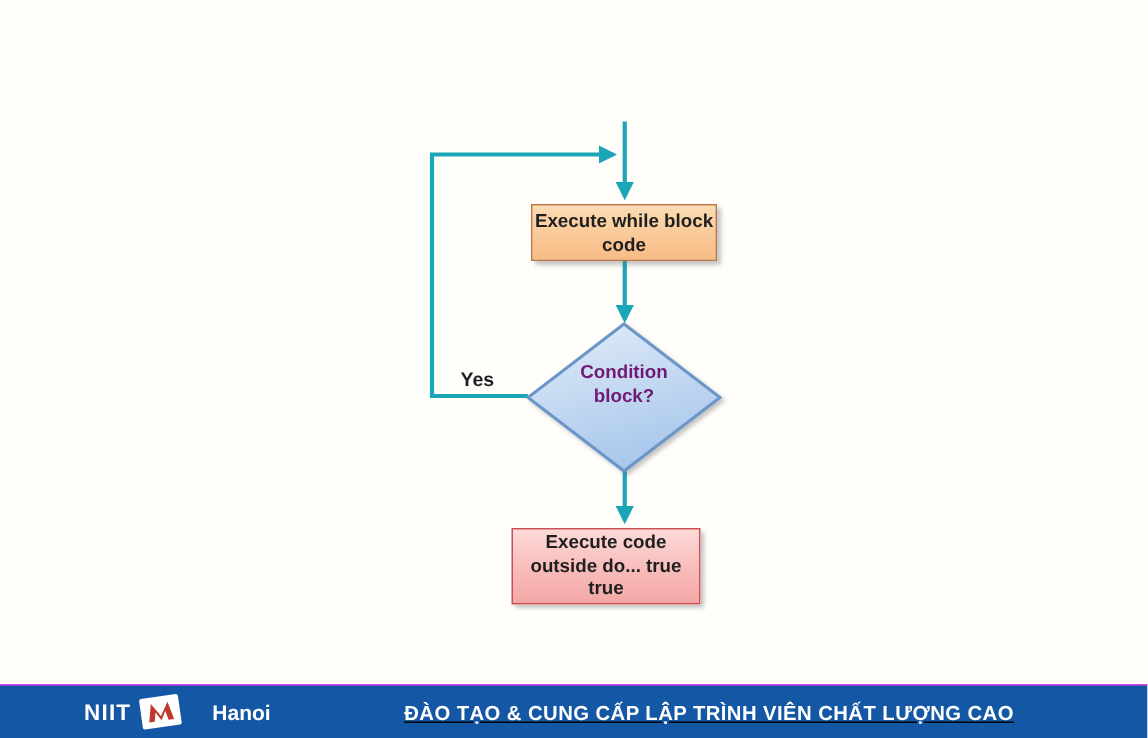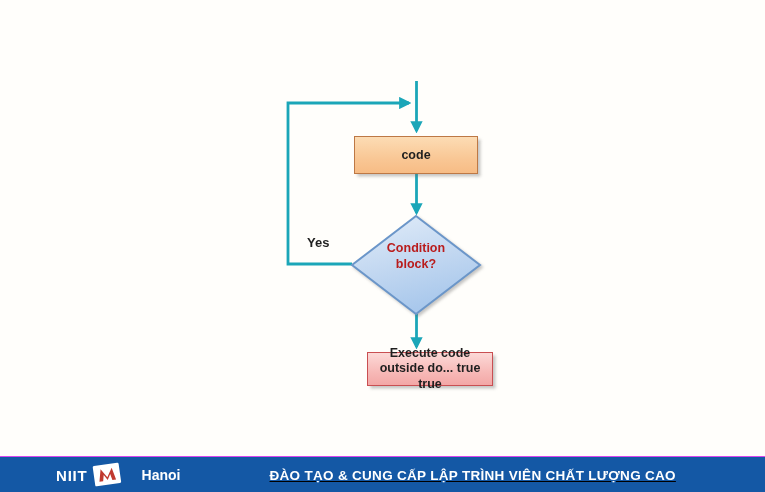--- a/index.html
+++ b/index.html
@@ -52,37 +52,37 @@
     border: 2px solid #94be4e;
     border-radius: 17px;
     font-size: 13px;
   }
   .node-execute {
     left: 354px; top: 136px; width: 124px; height: 38px;
     background: linear-gradient(180deg, #fcdcb4 0%, #f9c795 60%, #f7bc85 100%);
     border: 1.6px solid #bd7845;
   }
   .node-outside {
-    left: 367px; top: 352px; width: 126px; height: 34px;
+    left: 341px; top: 352px; width: 126px; height: 51px;
     background: linear-gradient(180deg, #fcd9d7 0%, #f7b9b7 60%, #f3a7a6 100%);
     border: 1.8px solid #c94f52;
   }
   .node-outside .nline { line-height: 15.5px; }
   .condition-label {
     position: absolute;
     left: 356px; top: 241px; width: 120px;
     text-align: center;
-    color: #b91c1c;
+    color: #701a75;
     font-weight: bold;
     font-size: 12.5px;
     line-height: 15.5px;
   }
   .yes-label {
     position: absolute;
-    left: 307px; top: 235px;
+    left: 307px; top: 245px;
     color: #1f1f1f;
     font-weight: bold;
     font-size: 13px;
   }
   .footer-bar {
     position: absolute;
     left: 0; top: 456px;
     width: 765px; height: 36px;
     background: #1458a5;
     border-top: 1px solid #d946ef;
@@ -142,20 +142,21 @@
     <path class="edge" d="M416.5 81 V131" marker-end="url(#arrowHead)"></path>
     <path class="edge" d="M352 264 H288 V103 H409" marker-end="url(#arrowHead)"></path>
     <path class="edge" d="M416.5 174 V213" marker-end="url(#arrowHead)"></path>
     <path class="edge" d="M416.5 314 V347" marker-end="url(#arrowHead)"></path>
 
     <polygon class="diamond-shape" points="416,216 480,265 416,314 352,265"></polygon>
   </svg>
 
 
   <div class="node node-execute">
+    <div class="nline">Execute while block</div>
     <div class="nline">code</div>
   </div>
 
   <div class="condition-label">
     <div>Condition</div>
     <div>block?</div>
   </div>
 
   <div class="node node-outside">
     <div class="nline">Execute code</div>

